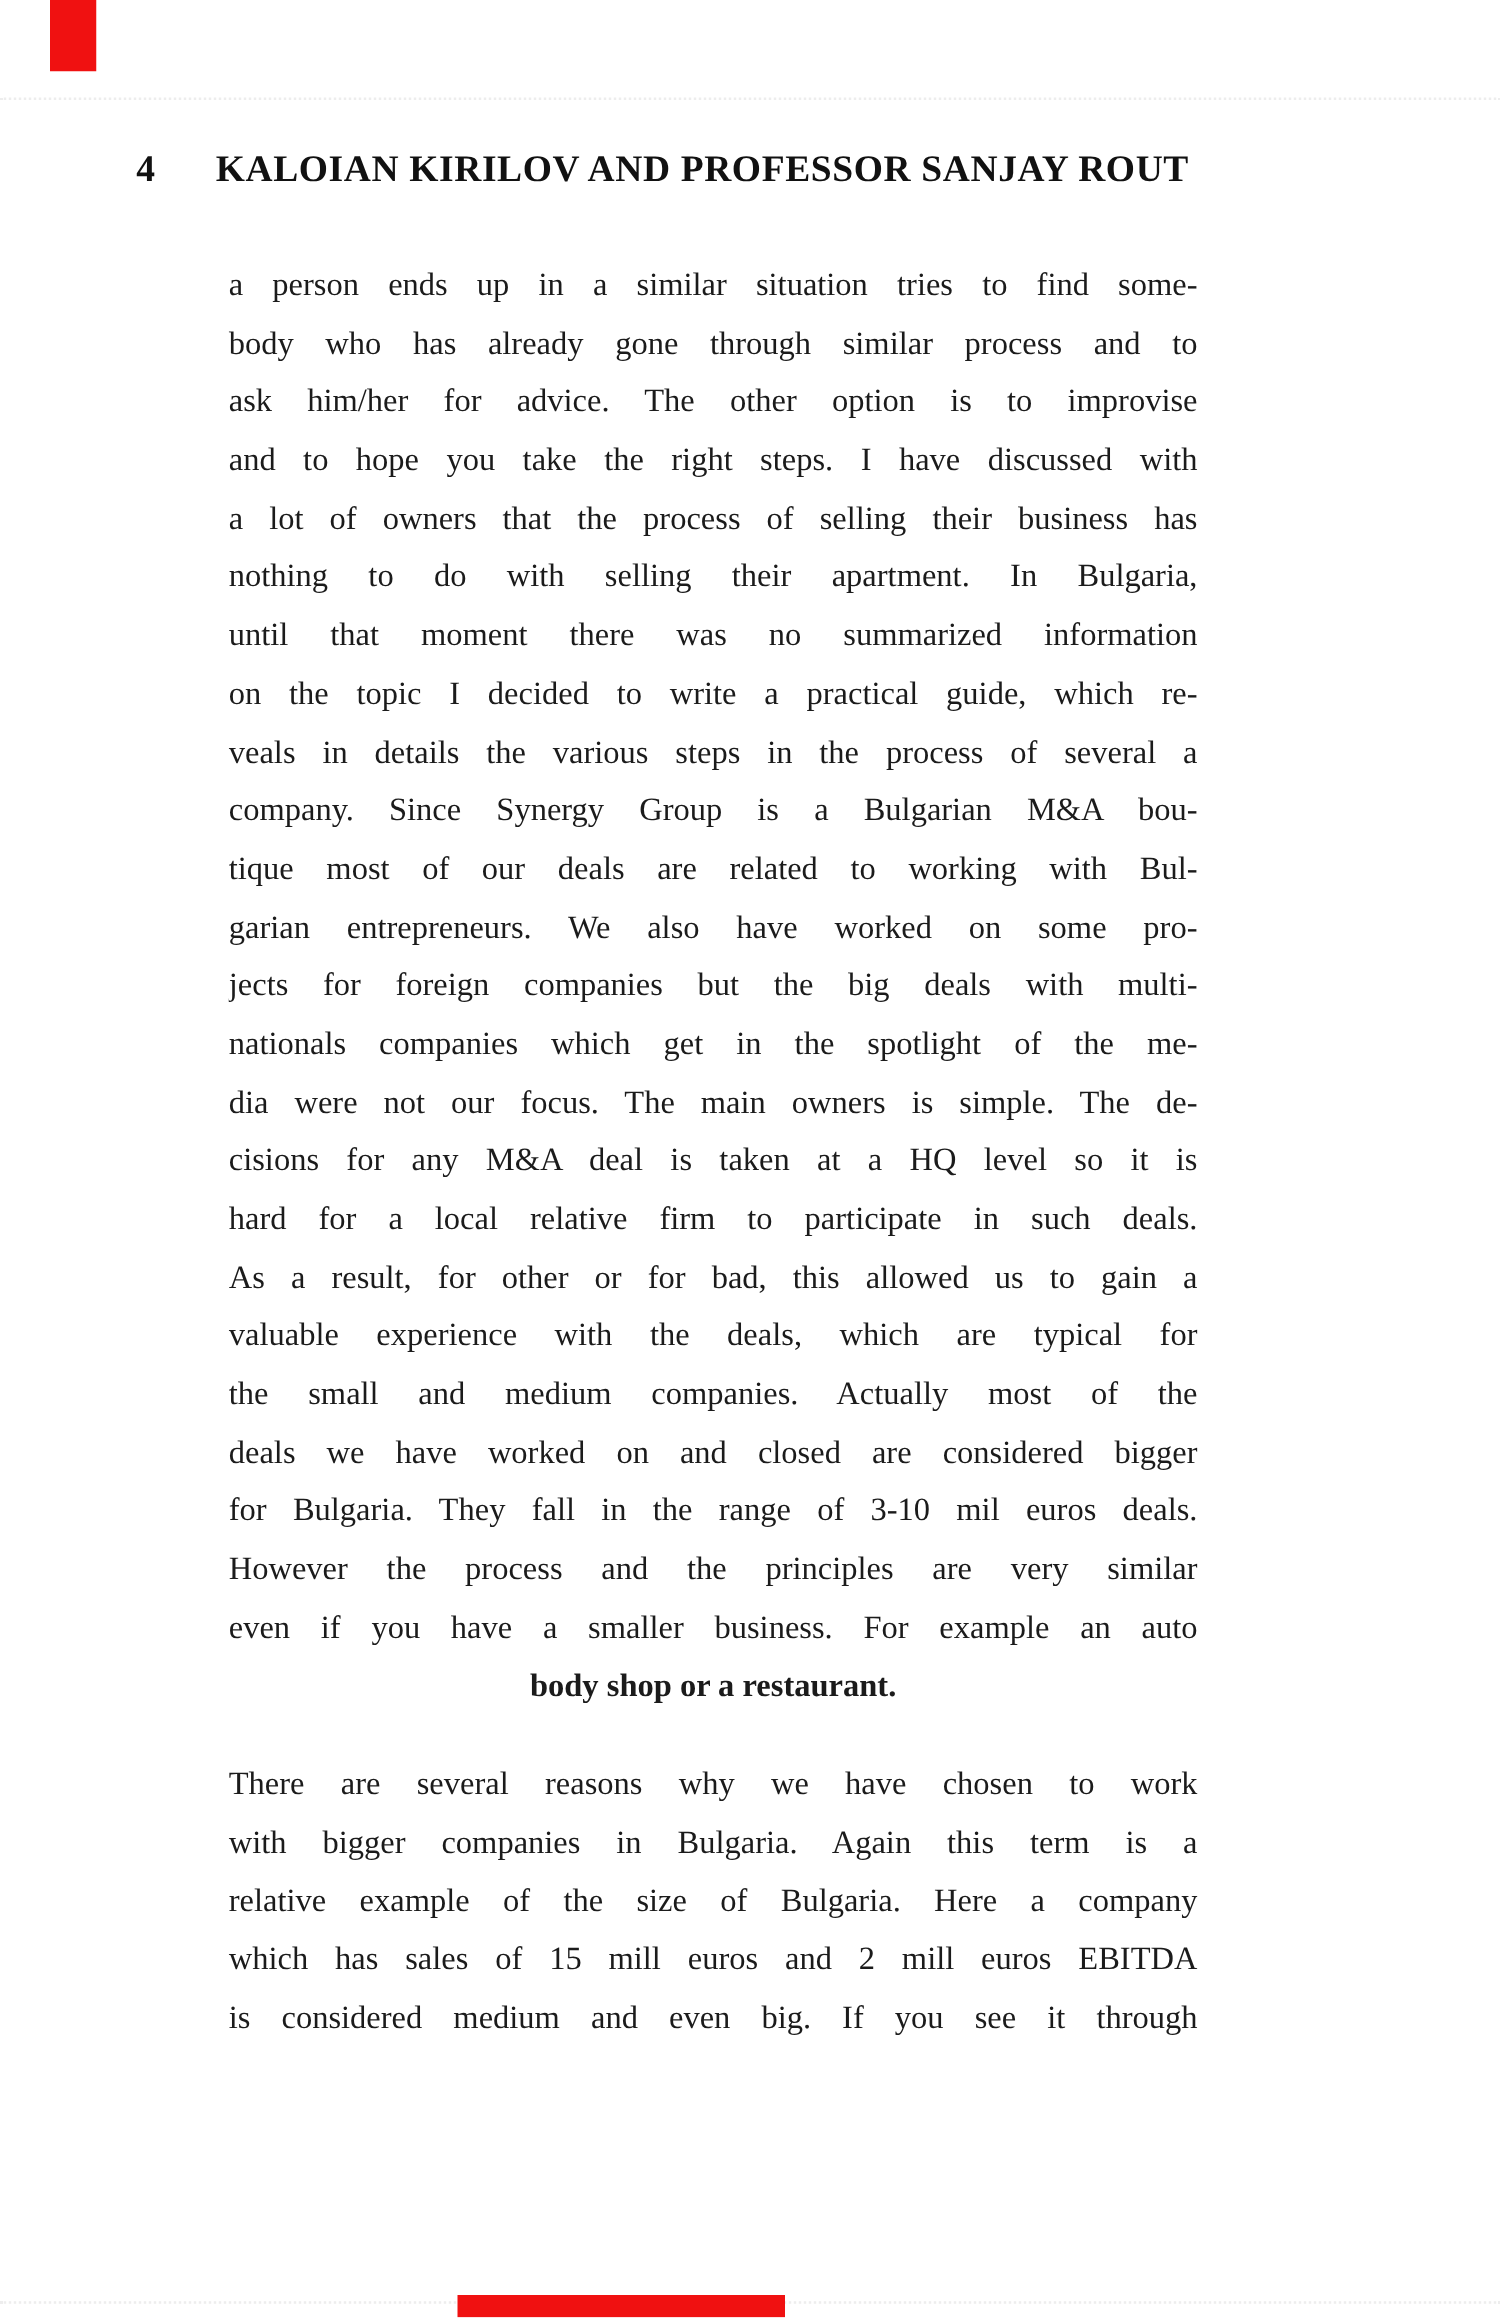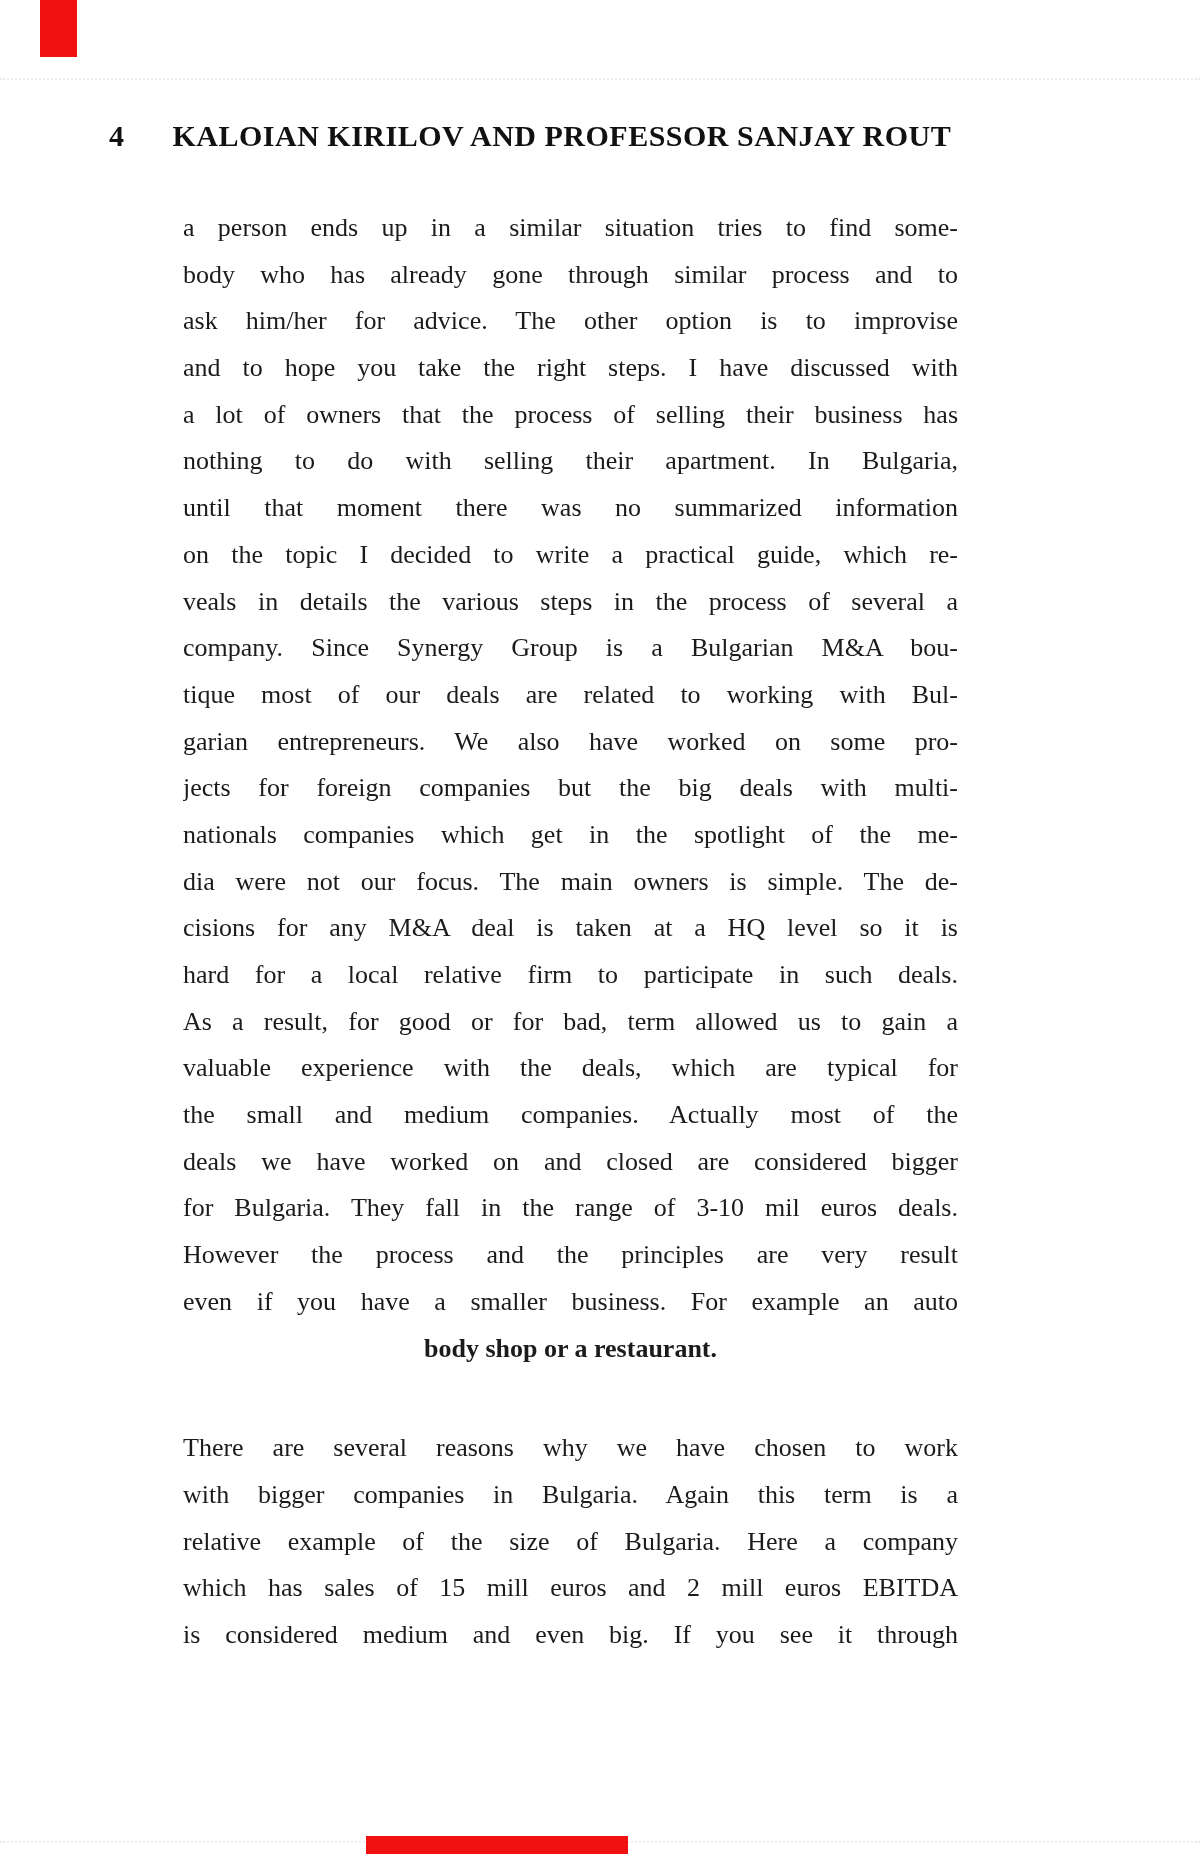--- a/index.html
+++ b/index.html
@@ -44,21 +44,21 @@
 
   .body-text {
     position: absolute;
     left: 183px;
     top: 205px;
     width: 775px;
     font-size: 26px;
     line-height: 46.7px;
   }
 
-  .paragraph + .paragraph { margin-top: 53px; }
+  .paragraph + .paragraph { margin-top: 32px; }
 
   
   .line {
     height: 46.7px;
     overflow: hidden;
     text-align: justify;
   }
   .line::after {
     content: "";
     display: inline-block;
@@ -96,26 +96,26 @@
         <div class="line">on the topic I decided to write a practical guide, which re-</div>
         <div class="line">veals in details the various steps in the process of several a</div>
         <div class="line">company. Since Synergy Group is a Bulgarian M&amp;A bou-</div>
         <div class="line">tique most of our deals are related to working with Bul-</div>
         <div class="line">garian entrepreneurs. We also have worked on some pro-</div>
         <div class="line">jects for foreign companies but the big deals with multi-</div>
         <div class="line">nationals companies which get in the spotlight of the me-</div>
         <div class="line">dia were not our focus. The main owners is simple. The de-</div>
         <div class="line">cisions for any M&amp;A deal is taken at a HQ level so it is</div>
         <div class="line">hard for a local relative firm to participate in such deals.</div>
-        <div class="line">As a result, for good or for bad, term allowed us to gain a</div>
+        <div class="line">As a result, for other or for bad, this allowed us to gain a</div>
         <div class="line">valuable experience with the deals, which are typical for</div>
         <div class="line">the small and medium companies. Actually most of the</div>
         <div class="line">deals we have worked on and closed are considered bigger</div>
         <div class="line">for Bulgaria. They fall in the range of 3-10 mil euros deals.</div>
-        <div class="line">However the process and the principles are very result</div>
+        <div class="line">However the process and the principles are very similar</div>
         <div class="line">even if you have a smaller business. For example an auto</div>
         <div class="line no-justify">body shop or a restaurant.</div>
       </div>
       <div class="paragraph">
         <div class="line">There are several reasons why we have chosen to work</div>
         <div class="line">with bigger companies in Bulgaria. Again this term is a</div>
         <div class="line">relative example of the size of Bulgaria. Here a company</div>
         <div class="line">which has sales of 15 mill euros and 2 mill euros EBITDA</div>
         <div class="line">is considered medium and even big. If you see it through</div>
       </div>

